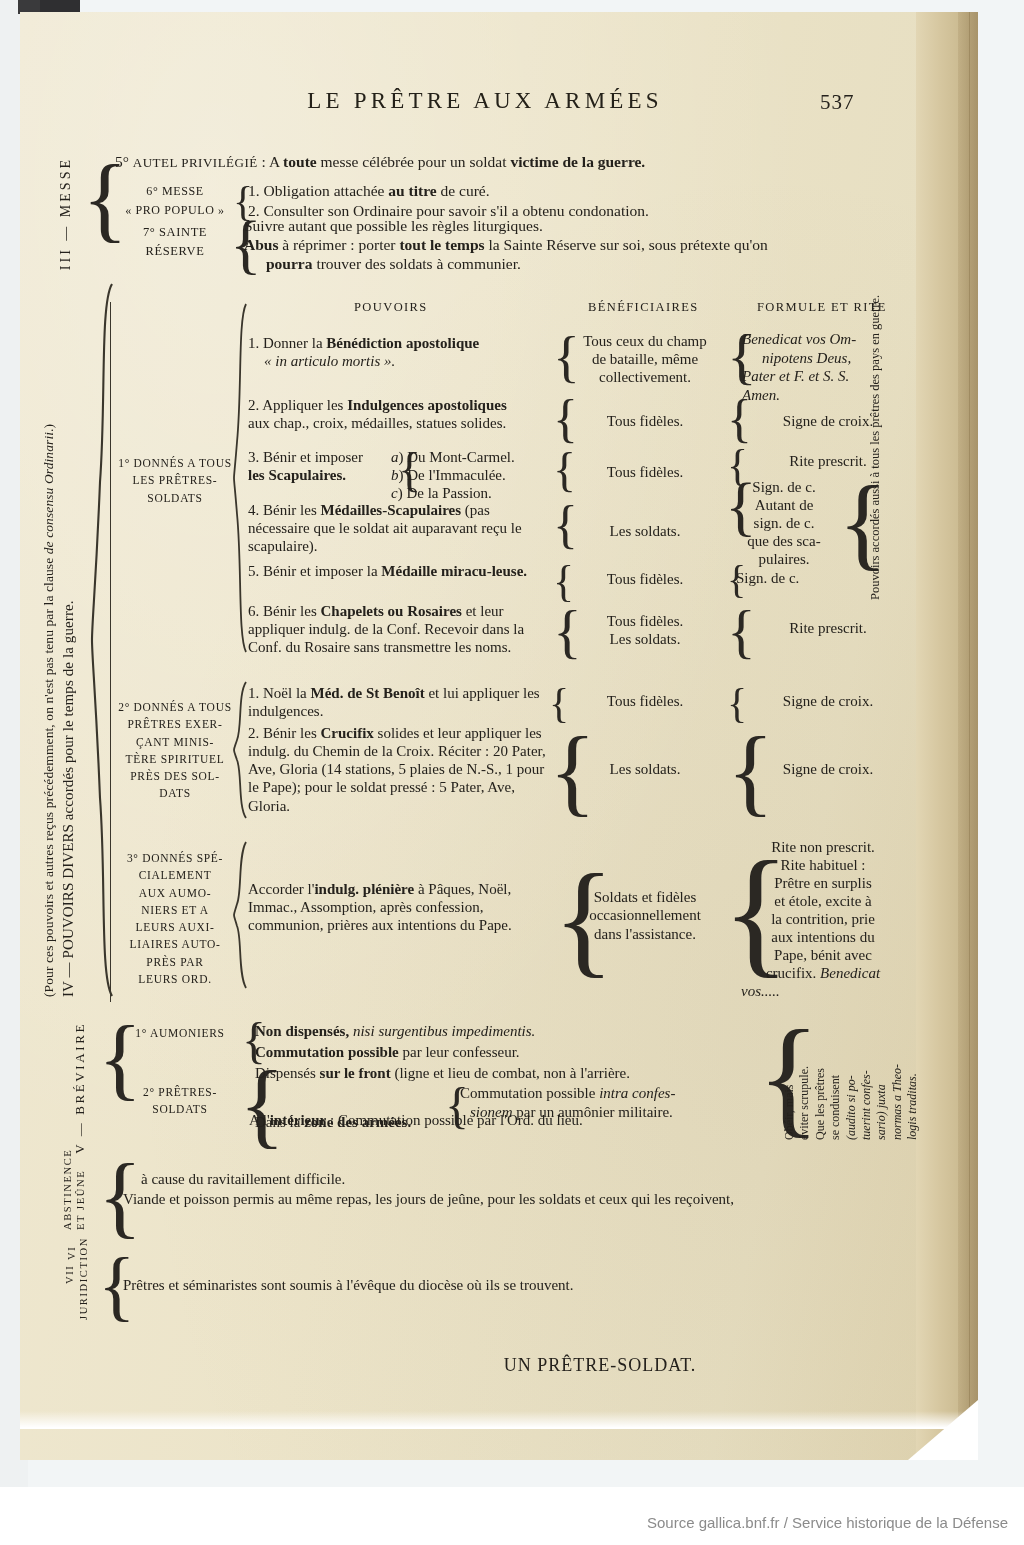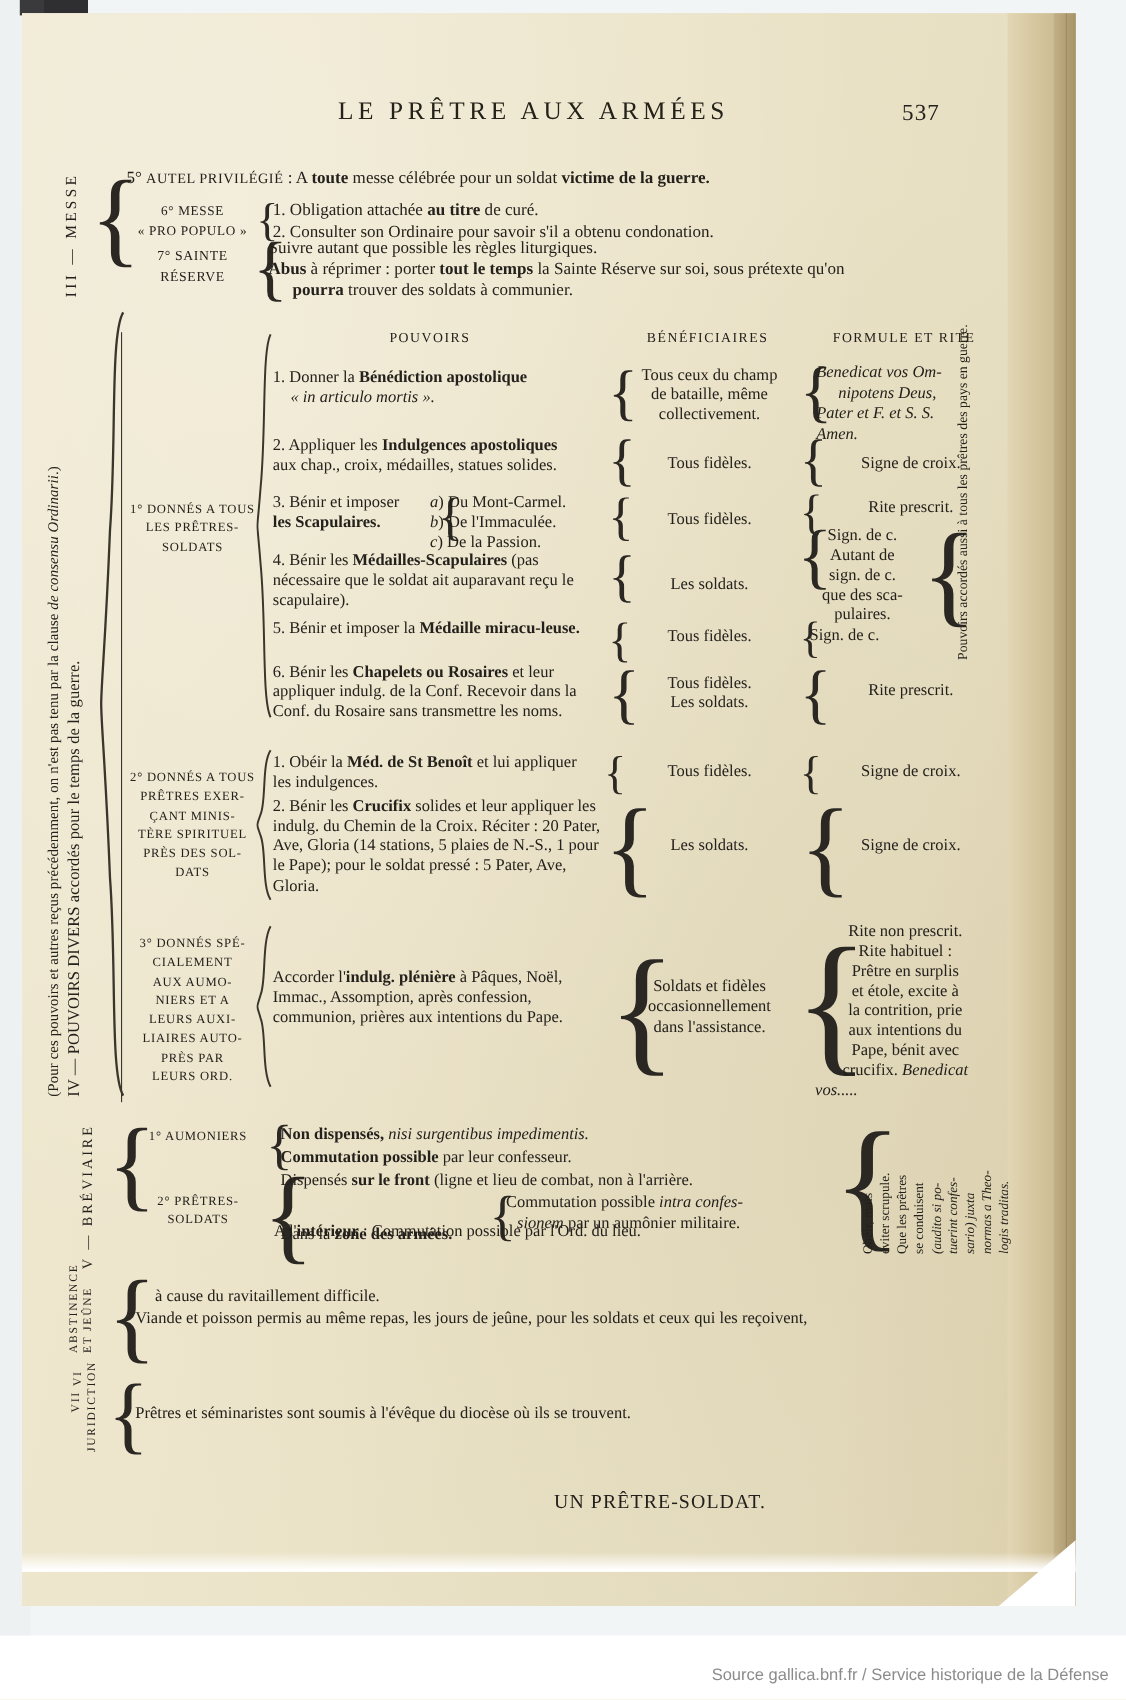--- a/index.html
+++ b/index.html
@@ -321,21 +321,21 @@
         <div>DATS</div>
       </div>
       <div class="bigbrace" style="left:213px;top:668px;">
         <svg width="16" height="140" viewBox="0 0 16 140">
           <path d="M13 2 C5 14 9 48 4 60 C2 66 1 68 1 70 C1 72 2 74 4 80 C9 92 5 126 13 138" fill="none" stroke="#3a362c" stroke-width="1.8"></path>
         </svg>
       </div>
 
       <div class="rowtxt" style="left:228px;top:672px;width:295px;">
         <span>1.</span>
-        <span>Obéir la </span><span class="b">Méd. de St Benoît</span>
+        <span>Noël la </span><span class="b">Méd. de St Benoît</span>
         <span>et lui appliquer les indulgences.</span>
       </div>
       <div class="brace" style="position:absolute;left:529px;top:670px;font-size:42px;">{</div>
       <div class="rowtxt cen" style="left:543px;top:680px;width:164px;">Tous fidèles.</div>
       <div class="brace" style="position:absolute;left:707px;top:670px;font-size:42px;">{</div>
       <div class="rowtxt cen" style="left:718px;top:680px;width:180px;">Signe de croix.</div>
 
       <div class="rowtxt" style="left:228px;top:712px;width:300px;">
         <span>2.</span>
         <span>Bénir les </span><span class="b">Crucifix</span>

